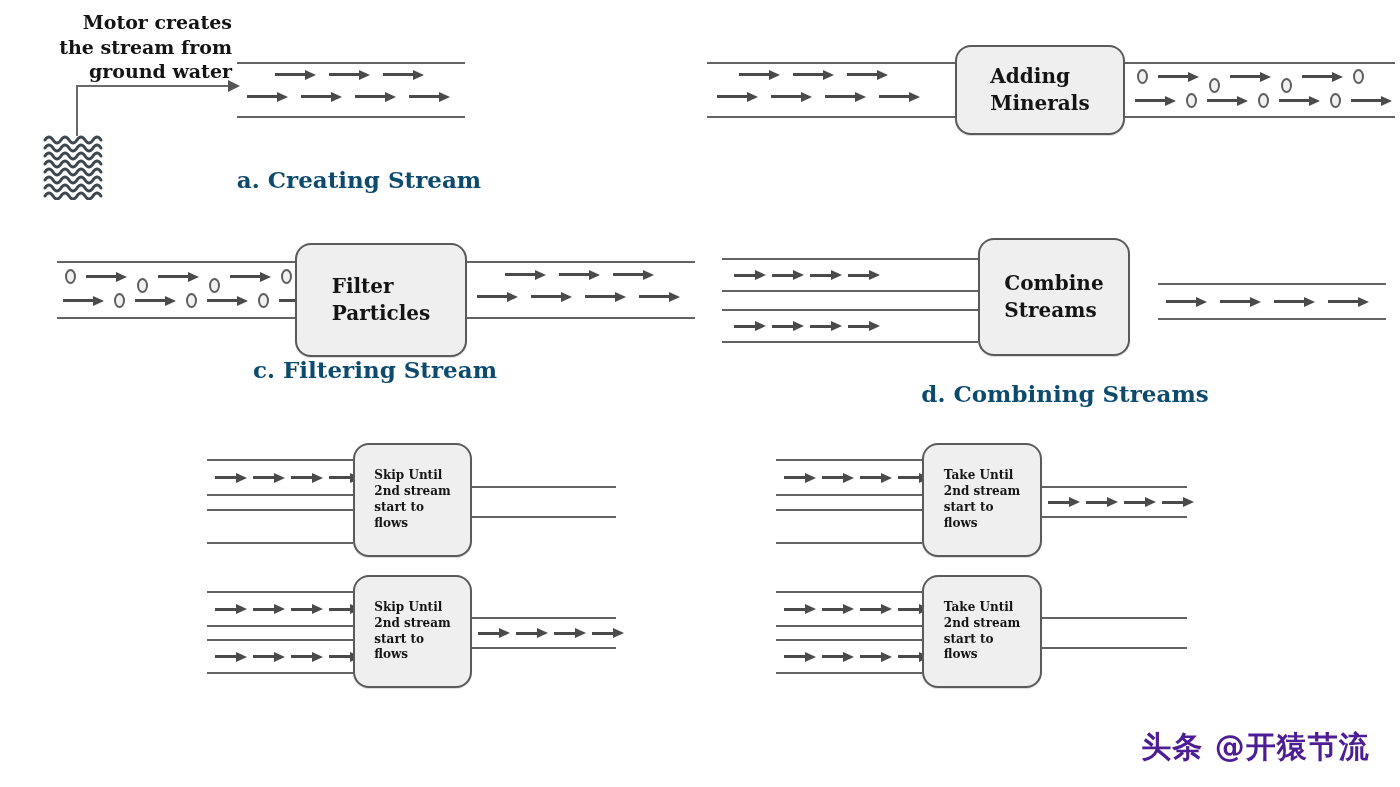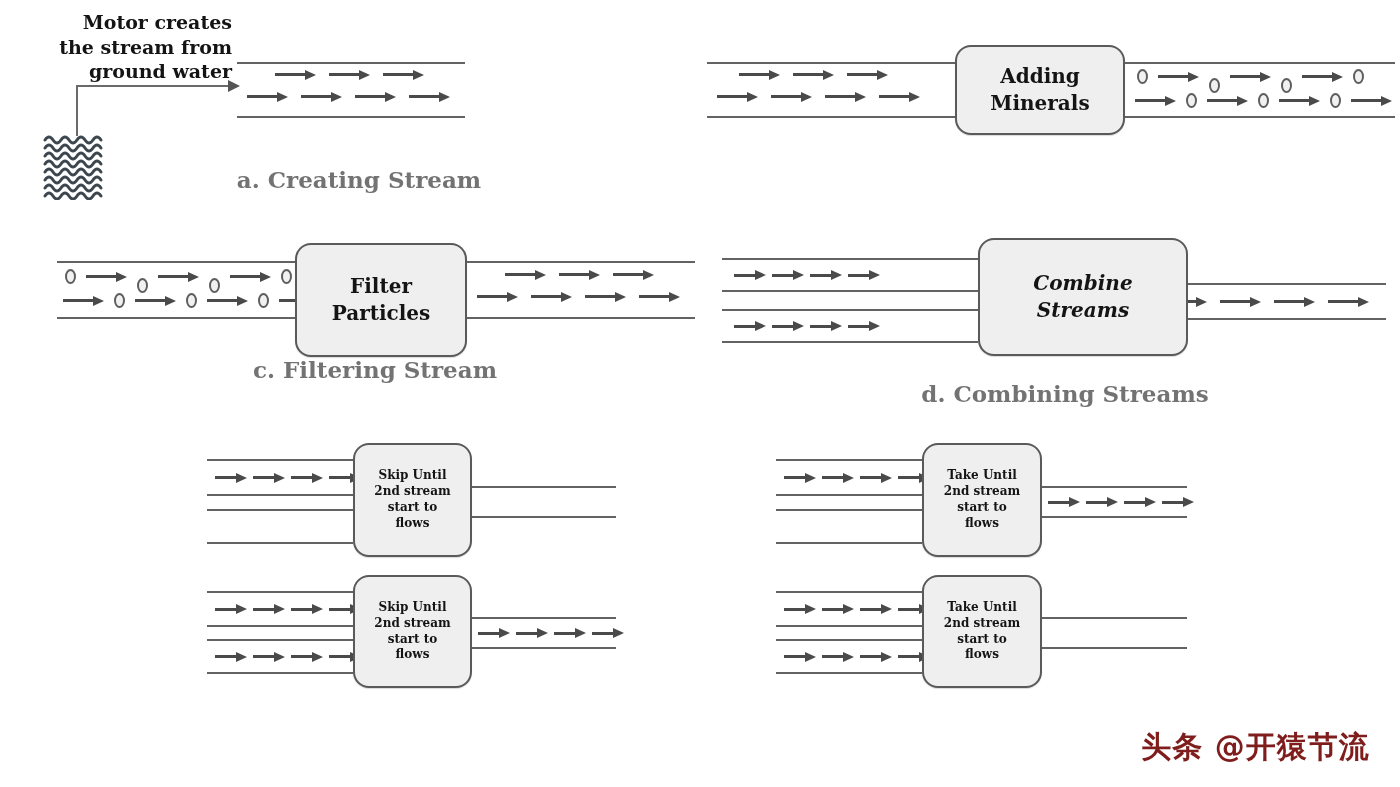--- a/index.html
+++ b/index.html
@@ -25,49 +25,49 @@
     content:""; position:absolute; right:-11px; top:50%; transform:translateY(-50%);
     border-left:11px solid #4a4a4a; border-top:5.5px solid transparent; border-bottom:5.5px solid transparent;
   }
   .sm .ar { width:21px; margin-right:10px; }
   
   .pt { display:inline-block; width:11px; height:15px; border:2px solid #5e5e5e; border-radius:50%; background:#f1f1f1; flex:none; }
   .pt.lo { transform:translateY(9px); }
   
   .opbox {
     position:absolute; background:#efefef; border:2px solid #5a5a5a; border-radius:16px;
-    display:flex; align-items:center; justify-content:center; text-align:center;
+    display:flex; align-items:center; justify-content:center; text-align:left;
     font-weight:bold; white-space:pre-line; z-index:3;
     box-shadow:0 1px 1px rgba(0,0,0,0.15);
   }
   .opbox.big { font-size:20px; line-height:1.35; }
   .opbox.small { font-size:12px; line-height:1.32; }
   
   .caption {
     position:absolute; transform:translateX(-50%); font-weight:bold; font-size:23px;
-    white-space:nowrap; color:#737373;
+    white-space:nowrap; color:#0c4a6e;
   }
   .annotation {
     position:absolute; left:52px; top:10px; width:180px; text-align:right;
     font-weight:bold; font-size:19px; line-height:1.3; white-space:pre-line;
   }
   
   .conn-h { position:absolute; left:76px; top:85px; width:152px; height:2px; background:#6a6a6a; }
   .conn-v { position:absolute; left:76px; top:85px; width:2px; height:51px; background:#6a6a6a; }
   .conn-head {
     position:absolute; left:228px; top:80px; width:0; height:0;
     border-left:12px solid #555; border-top:6px solid transparent; border-bottom:6px solid transparent;
   }
   
   .waves { position:absolute; left:42px; top:134px; }
   
   .watermark {
     position:absolute; left:1118px; top:727px; width:275px; text-align:center;
     font-family:"DejaVu Sans","Liberation Sans",sans-serif;
-    font-weight:bold; font-size:30px; color:#7f1d1d; letter-spacing:1px;
+    font-weight:bold; font-size:30px; color:#4c1d95; letter-spacing:1px;
     text-shadow:1px 1px 0 #ffffff;
   }
 </style>
 </head>
 <body>
 
 <div class="stage">
 
   <div class="annotation">Motor creates
 the stream from
@@ -187,21 +187,21 @@
       </div>
   </div>
   <div class="pipe center" style="left:722px; top:309px; width:256px; height:34px;">
     <div class="row inline sm">
         <span class="ar"></span>
         <span class="ar"></span>
         <span class="ar"></span>
         <span class="ar"></span>
       </div>
   </div>
-  <div class="opbox big" style="left:978px; top:238px; width:210px; height:118px;font-style:italic;">Combine
+  <div class="opbox big" style="left:978px; top:238px; width:152px; height:118px;">Combine
 Streams</div>
   <div class="pipe center" style="left:1158px; top:283px; width:228px; height:37px; padding-left:8px;">
     <div class="row inline">
         <span class="ar"></span>
         <span class="ar"></span>
         <span class="ar"></span>
         <span class="ar"></span>
       </div>
   </div>
   <div class="caption" style="left:1065px; top:380px;">d. Combining Streams</div>

